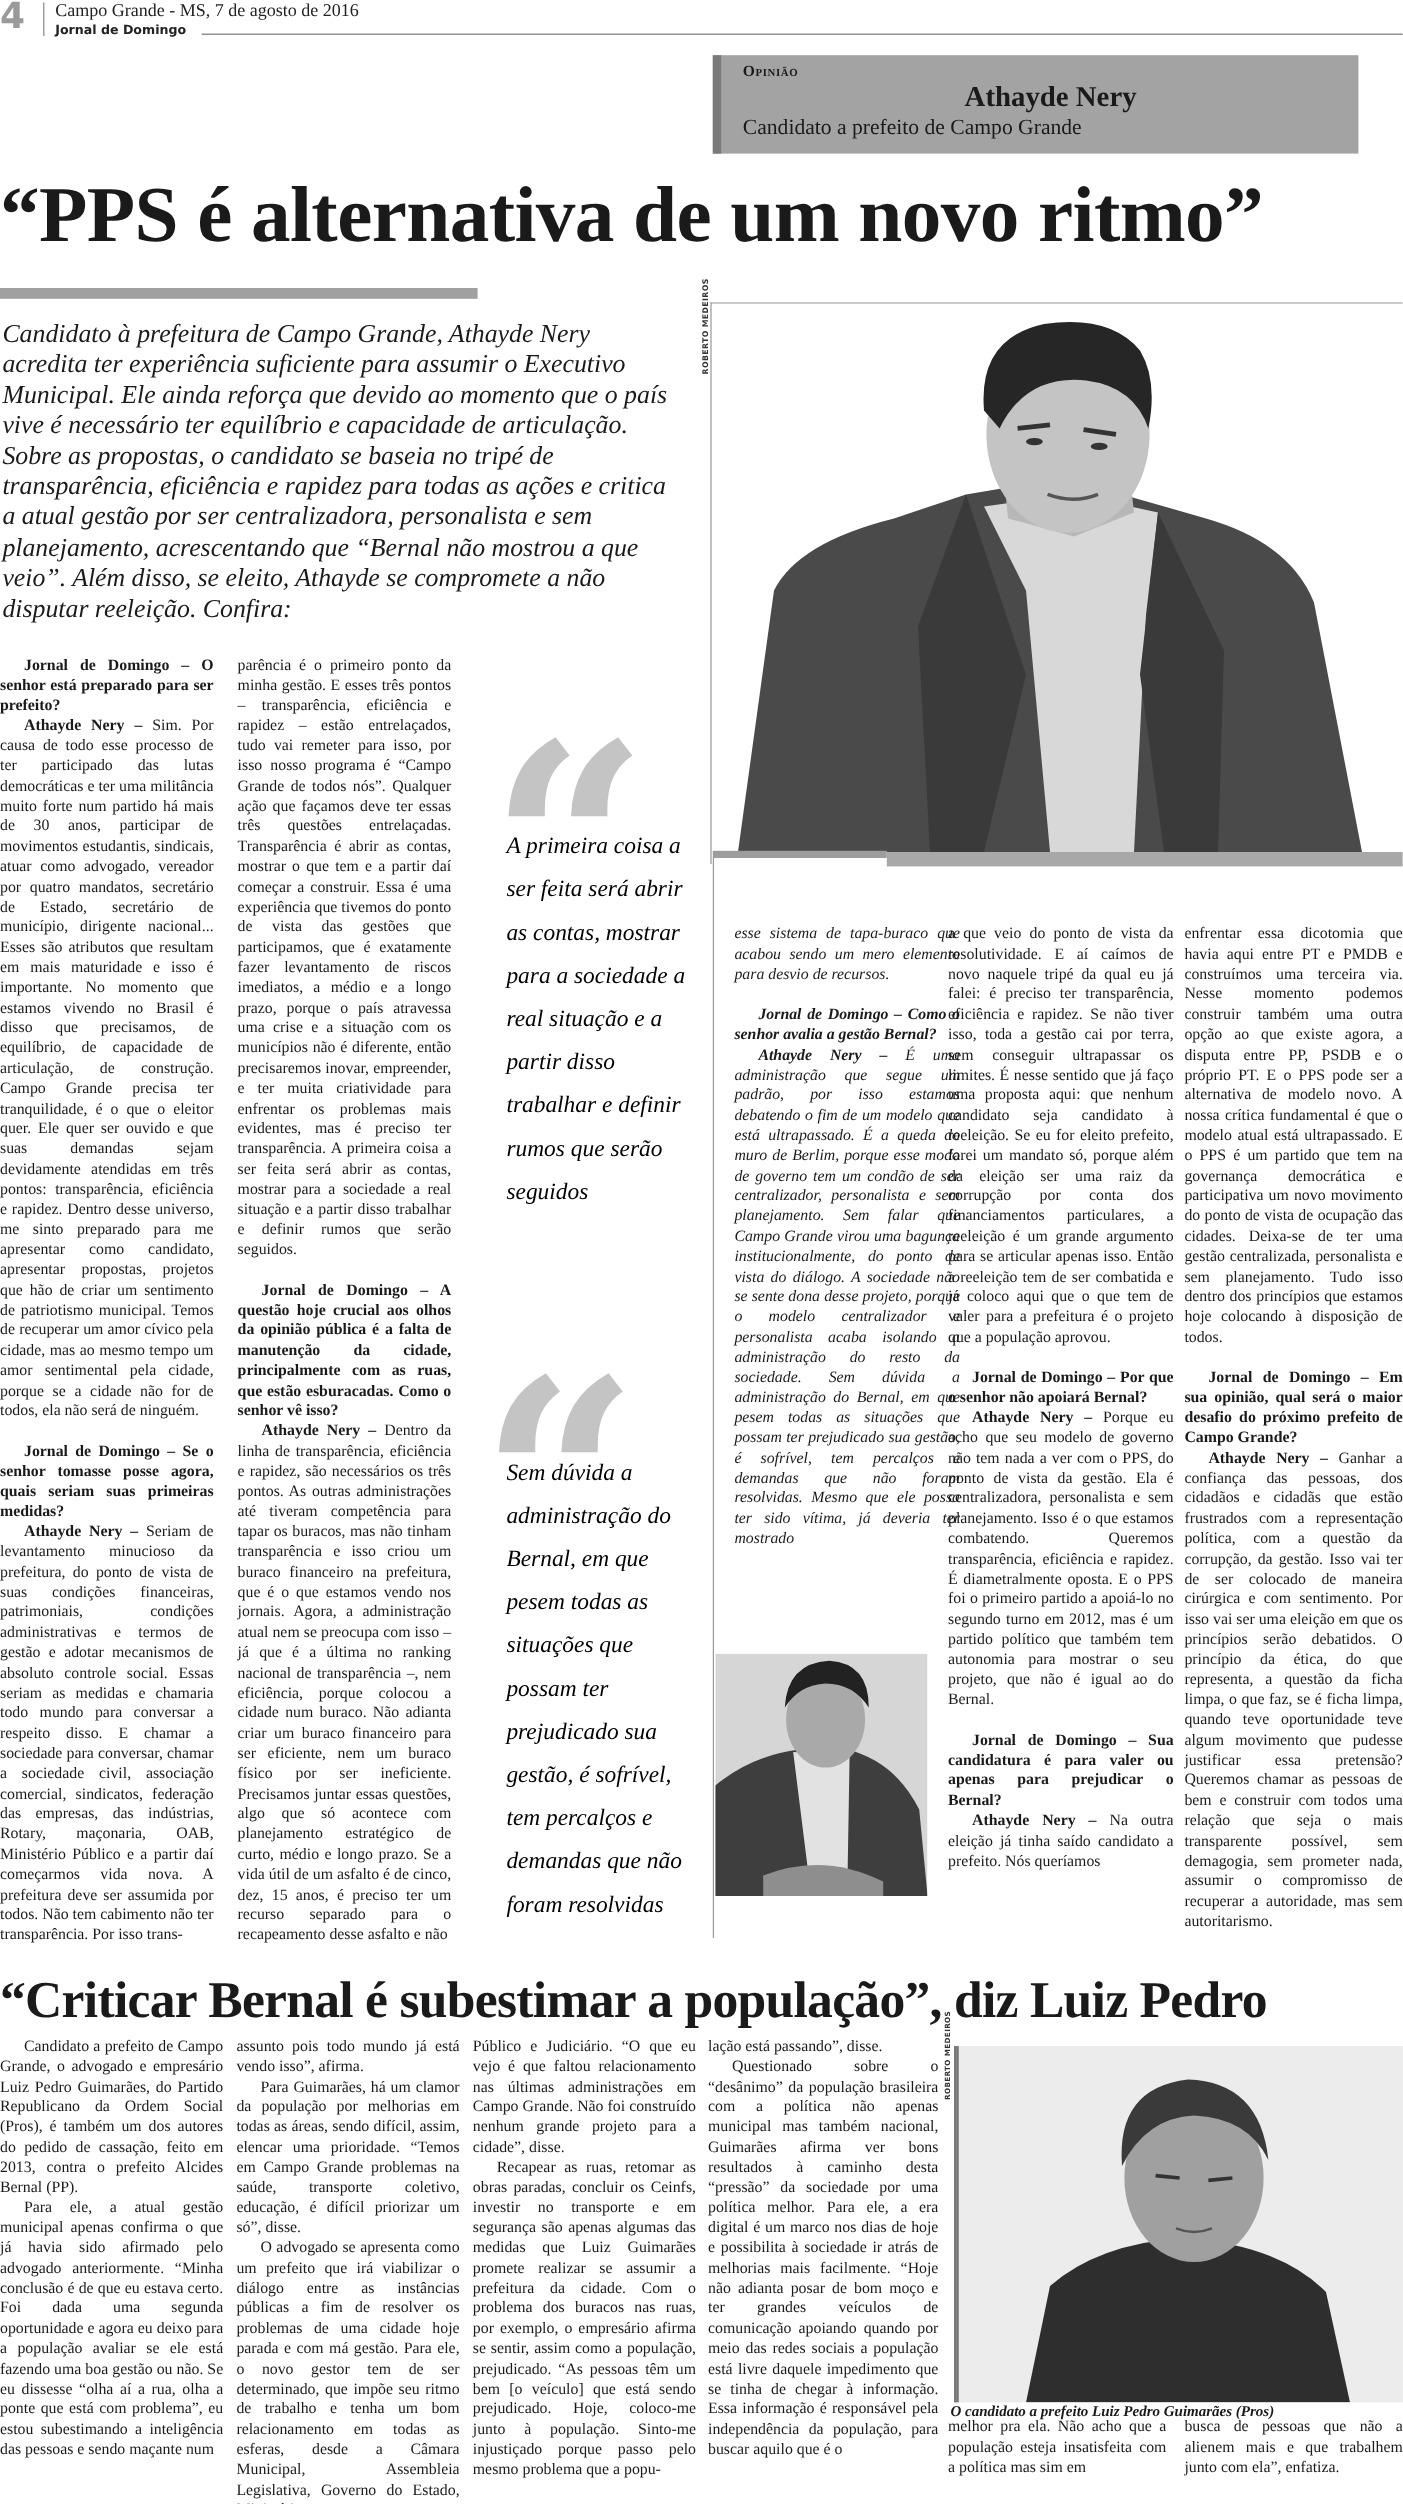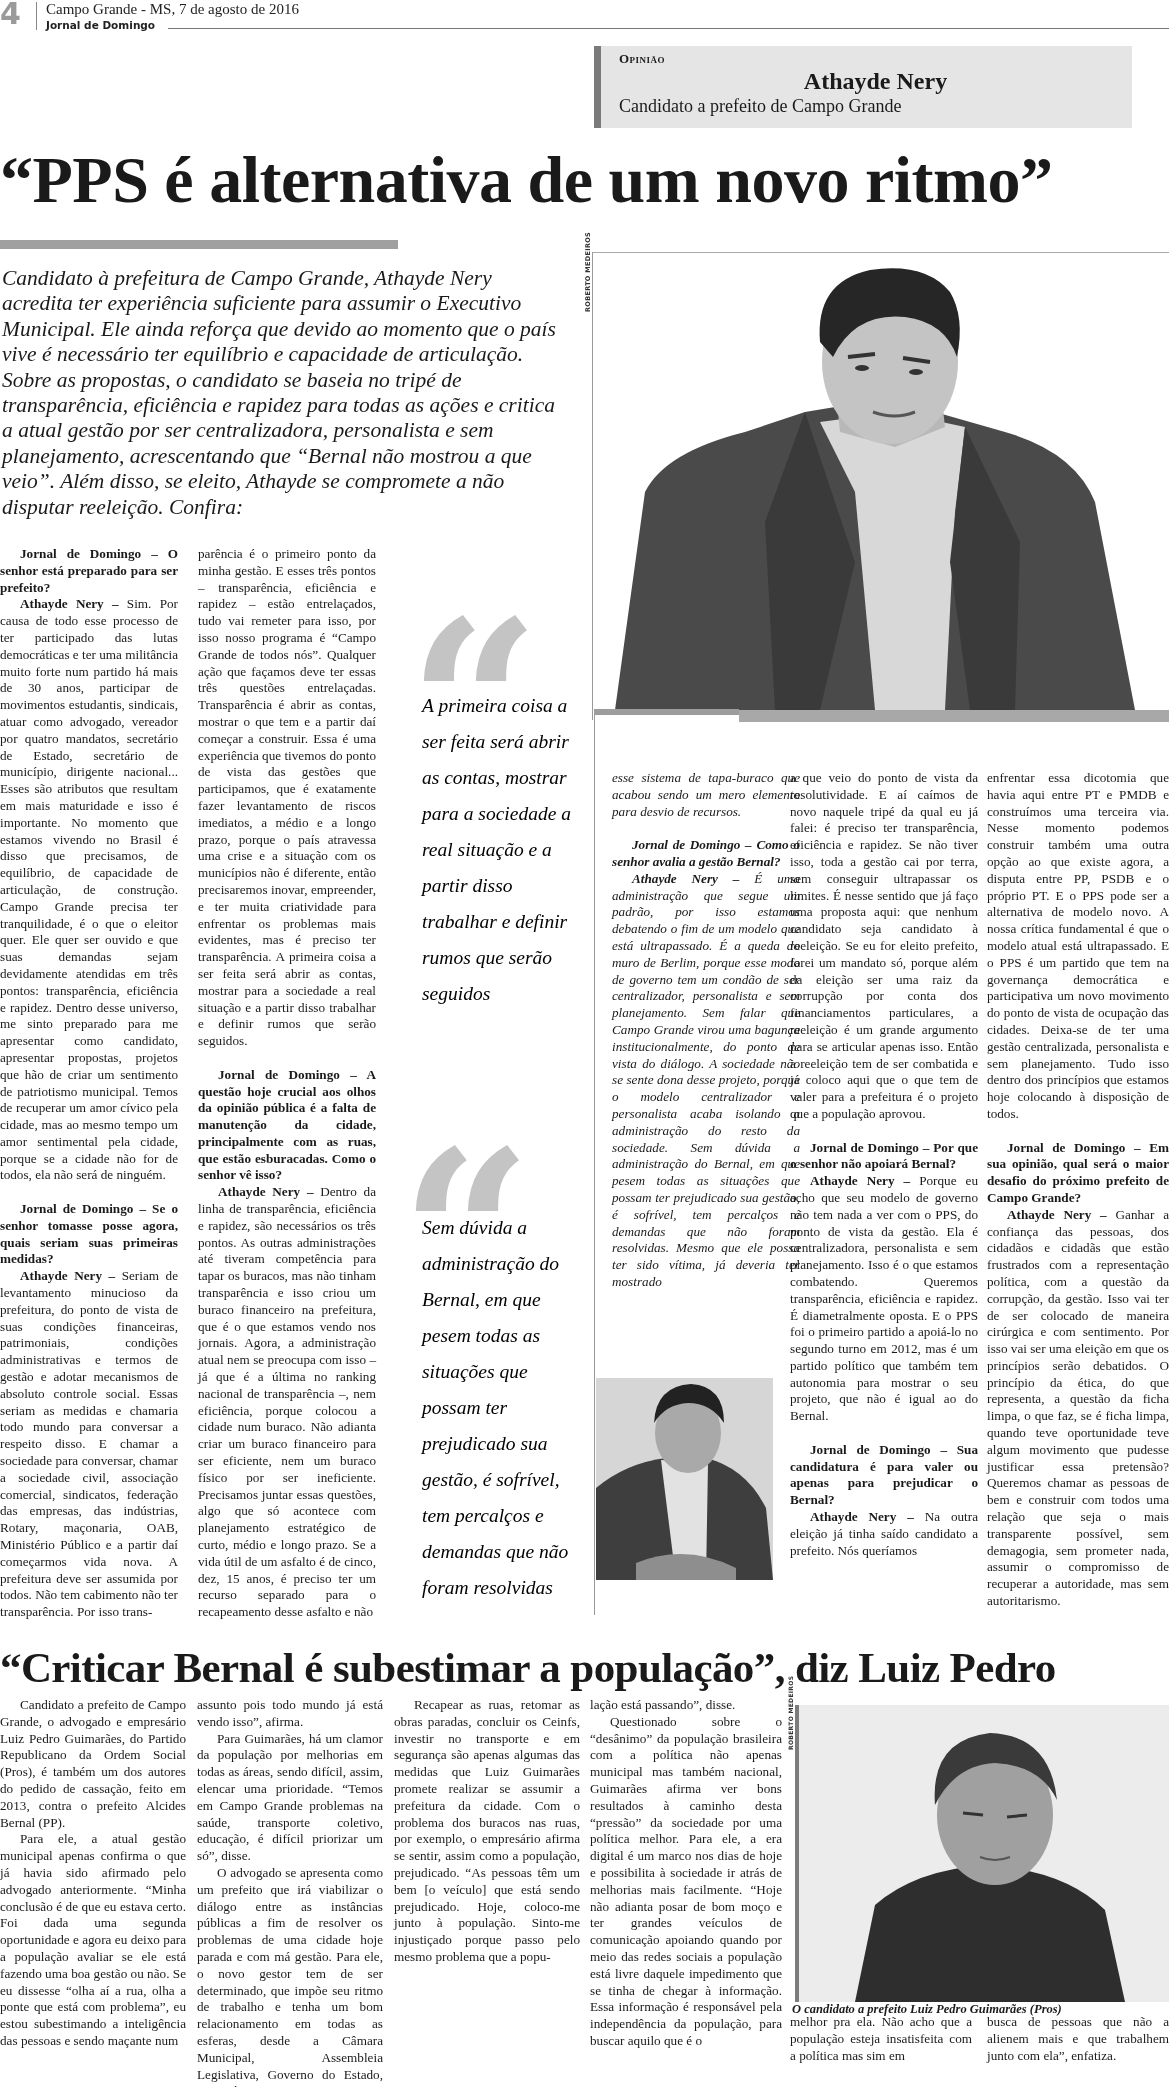--- a/index.html
+++ b/index.html
@@ -7,21 +7,21 @@
   body { position: relative; font-family: "Liberation Serif", "DejaVu Serif", serif; color: #1a1a1a; }
 
   
   .page-num { position: absolute; left: 0; top: -4px; font-family: "DejaVu Sans", sans-serif; font-weight: bold; font-size: 30px; color: #9a9a9a; }
   .hdr-sep { position: absolute; left: 36px; top: 2px; width: 1px; height: 28px; background: #888; }
   .hdr-date { position: absolute; left: 46px; top: 1px; font-size: 15px; color: #222; }
   .hdr-paper { position: absolute; left: 46px; top: 19px; font-family: "DejaVu Sans", sans-serif; font-weight: bold; font-size: 10.5px; color: #222; }
   .hdr-rule { position: absolute; left: 168px; right: 0; top: 28px; height: 1px; background: #777; }
 
   
-  .op-box { position: absolute; left: 594px; top: 46px; width: 538px; height: 82px; background: #e5e5e5; border-left: 7px solid #7a7a7a; padding: 5px 0 0 18px; }
+  .op-box { position: absolute; left: 594px; top: 46px; width: 538px; height: 82px; background: #a3a3a3; border-left: 7px solid #7a7a7a; padding: 5px 0 0 18px; }
   .op-kicker { font-size: 13px; font-variant: small-caps; letter-spacing: .5px; font-weight: bold; }
   .op-name { font-size: 24px; font-weight: bold; line-height: 28px; text-align: center; }
   .op-role { font-size: 18px; line-height: 22px; }
 
   
   .headline { position: absolute; left: 0; top: 140px; width: 1169px; font-size: 66px; line-height: 80px; white-space: nowrap; letter-spacing: -0.5px; }
   .head-bar { position: absolute; left: 0; top: 240px; width: 398px; height: 9px; background: #a0a0a0; }
 
   
   .lead { position: absolute; left: 2px; top: 266px; width: 562px; font-style: italic; font-size: 21.5px; line-height: 25.4px; }
@@ -181,20 +181,21 @@
 <div class="s2 s2c1">
   <p data-bind="article2.column_fragments.c1">Candidato a prefeito de Campo Grande, o advogado e empresário Luiz Pedro Guimarães, do Partido Republicano da Ordem Social (Pros), é também um dos autores do pedido de cassação, feito em 2013, contra o prefeito Alcides Bernal (PP).</p>
   <p data-bind="article2.column_fragments.c1b">Para ele, a atual gestão municipal apenas confirma o que já havia sido afirmado pelo advogado anteriormente. “Minha conclusão é de que eu estava certo. Foi dada uma segunda oportunidade e agora eu deixo para a população avaliar se ele está fazendo uma boa gestão ou não. Se eu dissesse “olha aí a rua, olha a ponte que está com problema”, eu estou subestimando a inteligência das pessoas e sendo maçante num</p>
 </div>
 <div class="s2 s2c2">
   <p style="text-indent:0" data-bind="article2.column_fragments.c2a">assunto pois todo mundo já está vendo isso”, afirma.</p>
   <p data-bind="article2.column_fragments.c2b">Para Guimarães, há um clamor da população por melhorias em todas as áreas, sendo difícil, assim, elencar uma prioridade. “Temos em Campo Grande problemas na saúde, transporte coletivo, educação, é difícil priorizar um só”, disse.</p>
   <p data-bind="article2.column_fragments.c2c">O advogado se apresenta como um prefeito que irá viabilizar o diálogo entre as instâncias públicas a fim de resolver os problemas de uma cidade hoje parada e com má gestão. Para ele, o novo gestor tem de ser determinado, que impõe seu ritmo de trabalho e tenha um bom relacionamento em todas as esferas, desde a Câmara Municipal, Assembleia Legislativa, Governo do Estado, Ministério</p>
 </div>
 <div class="s2 s2c3">
+  <p style="text-indent:0" data-bind="article2.column_fragments.c3a">Público e Judiciário. “O que eu vejo é que faltou relacionamento nas últimas administrações em Campo Grande. Não foi construído nenhum grande projeto para a cidade”, disse.</p>
   <p data-bind="article2.column_fragments.c3b">Recapear as ruas, retomar as obras paradas, concluir os Ceinfs, investir no transporte e em segurança são apenas algumas das medidas que Luiz Guimarães promete realizar se assumir a prefeitura da cidade. Com o problema dos buracos nas ruas, por exemplo, o empresário afirma se sentir, assim como a população, prejudicado. “As pessoas têm um bem [o veículo] que está sendo prejudicado. Hoje, coloco-me junto à população. Sinto-me injustiçado porque passo pelo mesmo problema que a popu-</p>
 </div>
 <div class="s2 s2c4">
   <p style="text-indent:0" data-bind="article2.column_fragments.c4a">lação está passando”, disse.</p>
   <p data-bind="article2.column_fragments.c4b">Questionado sobre o “desânimo” da população brasileira com a política não apenas municipal mas também nacional, Guimarães afirma ver bons resultados à caminho desta “pressão” da sociedade por uma política melhor. Para ele, a era digital é um marco nos dias de hoje e possibilita à sociedade ir atrás de melhorias mais facilmente. “Hoje não adianta posar de bom moço e ter grandes veículos de comunicação apoiando quando por meio das redes sociais a população está livre daquele impedimento que se tinha de chegar à informação. Essa informação é responsável pela independência da população, para buscar aquilo que é o</p>
 </div>
 
 <div class="credit-v credit2" data-bind="article2.photo_credit">ROBERTO MEDEIROS</div>
 <div class="photo3">
   <svg width="374" height="297" viewBox="0 0 374 297">

